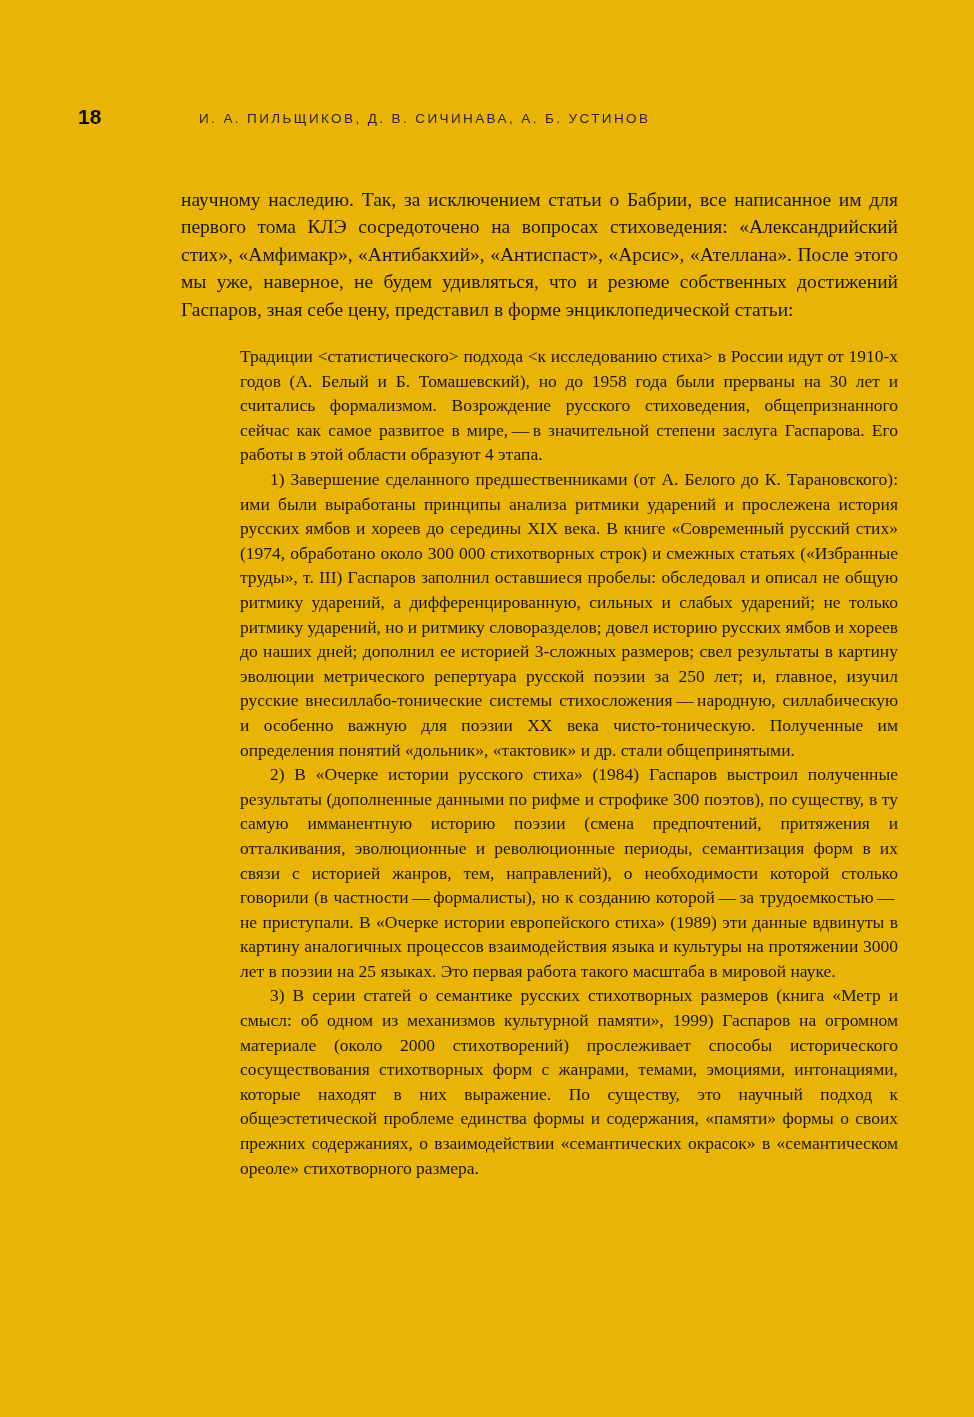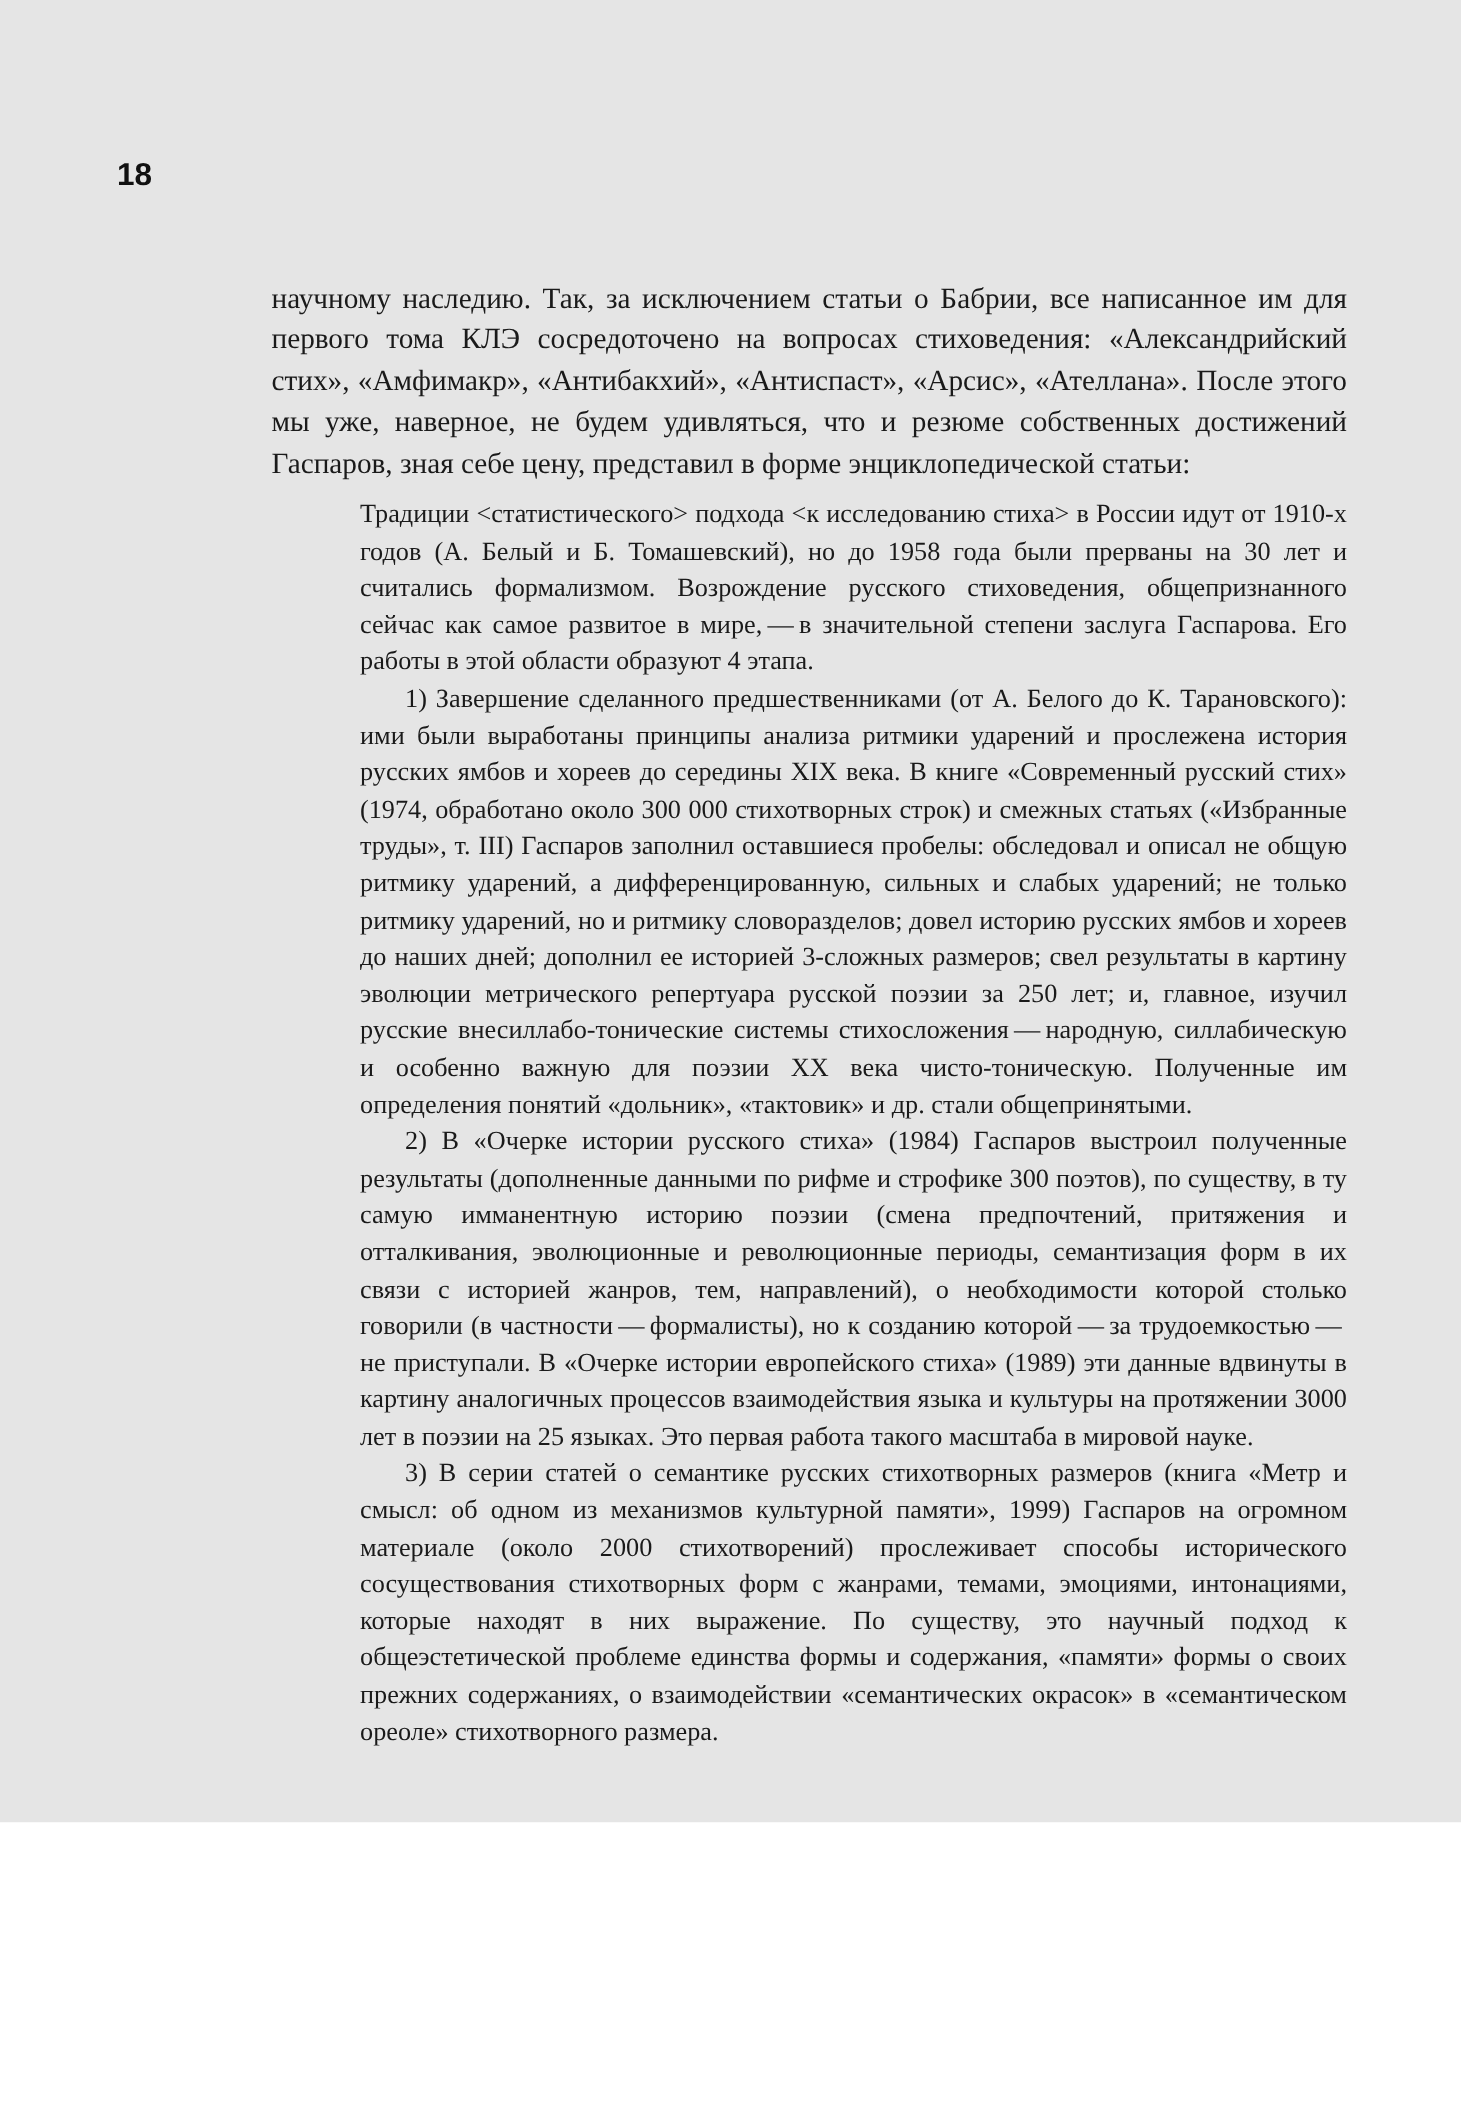--- a/index.html
+++ b/index.html
@@ -3,22 +3,22 @@
 <meta charset="utf-8">
 <style>
   html, body {
     margin: 0;
     padding: 0;
     background: #ffffff;
   }
   .page {
     position: relative;
     width: 974px;
-    height: 1215px;
-    background: #e5e5e5;
+    height: 1417px;
+    background: #eab308;
     overflow: hidden;
     font-family: "Liberation Serif", serif;
     color: #1c1c1c;
   }
   .page-number {
     position: absolute;
     left: 78px;
     top: 105px;
     font-family: "Liberation Sans", sans-serif;
     font-weight: 700;
@@ -43,21 +43,21 @@
     width: 717px;
   }
   .intro {
     font-size: 19.5px;
     line-height: 27.4px;
     text-align: justify;
     color: #1a1a1a;
     margin: 0;
   }
   .quote-block {
-    margin-top: 7px;
+    margin-top: 21px;
     margin-left: 59px;
     font-size: 17.5px;
     line-height: 24.6px;
     text-align: justify;
     color: #1a1a1a;
     font-feature-settings: "onum" 1;
   }
   .quote-block p {
     margin: 0;
   }
@@ -65,20 +65,21 @@
     text-indent: 30px;
   }
 </style>
 </head>
 <body>
 
 <div class="page">
 
   <div class="page-number">18</div>
 
+  <div class="running-header">И. А. ПИЛЬЩИКОВ, Д. В. СИЧИНАВА, А. Б. УСТИНОВ</div>
 
   <div class="text-block">
 
     <p class="intro">научному наследию. Так, за исключением статьи о Бабрии, все написанное им для первого тома КЛЭ сосредоточено на вопросах стиховедения: «Александрийский стих», «Амфимакр», «Антибакхий», «Антиспаст», «Арсис», «Ателлана». После этого мы уже, наверное, не будем удивляться, что и резюме собственных достижений Гаспаров, зная себе цену, представил в форме энциклопедической статьи:</p>
 
     <div class="quote-block">
       <p>Традиции &lt;статистического&gt; подхода &lt;к исследованию стиха&gt; в России идут от 1910-х годов (А. Белый и Б. Томашевский), но до 1958 года были прерваны на 30 лет и считались формализмом. Возрождение русского стиховедения, общепризнанного сейчас как самое развитое в мире, — в значительной степени заслуга Гаспарова. Его работы в этой области образуют 4 этапа.</p>
       <p>1) Завершение сделанного предшественниками (от А. Белого до К. Тарановского): ими были выработаны принципы анализа ритмики ударений и прослежена история русских ямбов и хореев до середины XIX века. В книге «Современный русский стих» (1974, обработано около 300&nbsp;000 стихотворных строк) и смежных статьях («Избранные труды», т. III) Гаспаров заполнил оставшиеся пробелы: обследовал и описал не общую ритмику ударений, а дифференцированную, сильных и слабых ударений; не только ритмику ударений, но и ритмику словоразделов; довел историю русских ямбов и хореев до наших дней; дополнил ее историей 3-сложных размеров; свел результаты в картину эволюции метрического репертуара русской поэзии за 250 лет; и, главное, изучил русские внесиллабо-тонические системы стихосложения — народную, силлабическую и особенно важную для поэзии XX века чисто-тоническую. Полученные им определения понятий «дольник», «тактовик» и др. стали общепринятыми.</p>
       <p>2) В «Очерке истории русского стиха» (1984) Гаспаров выстроил полученные результаты (дополненные данными по рифме и строфике 300 поэтов), по существу, в ту самую имманентную историю поэзии (смена предпочтений, притяжения и отталкивания, эволюционные и революционные периоды, семантизация форм в их связи с историей жанров, тем, направлений), о необходимости которой столько говорили (в частности — формалисты), но к созданию которой — за трудоемкостью — не приступали. В «Очерке истории европейского стиха» (1989) эти данные вдвинуты в картину аналогичных процессов взаимодействия языка и культуры на протяжении 3000 лет в поэзии на 25 языках. Это первая работа такого масштаба в мировой науке.</p>
       <p>3) В серии статей о семантике русских стихотворных размеров (книга «Метр и смысл: об одном из механизмов культурной памяти», 1999) Гаспаров на огромном материале (около 2000 стихотворений) прослеживает способы исторического сосуществования стихотворных форм с жанрами, темами, эмоциями, интонациями, которые находят в них выражение. По существу, это научный подход к общеэстетической проблеме единства формы и содержания, «памяти» формы о своих прежних содержаниях, о взаимодействии «семантических окрасок» в «семантическом ореоле» стихотворного размера.</p>

